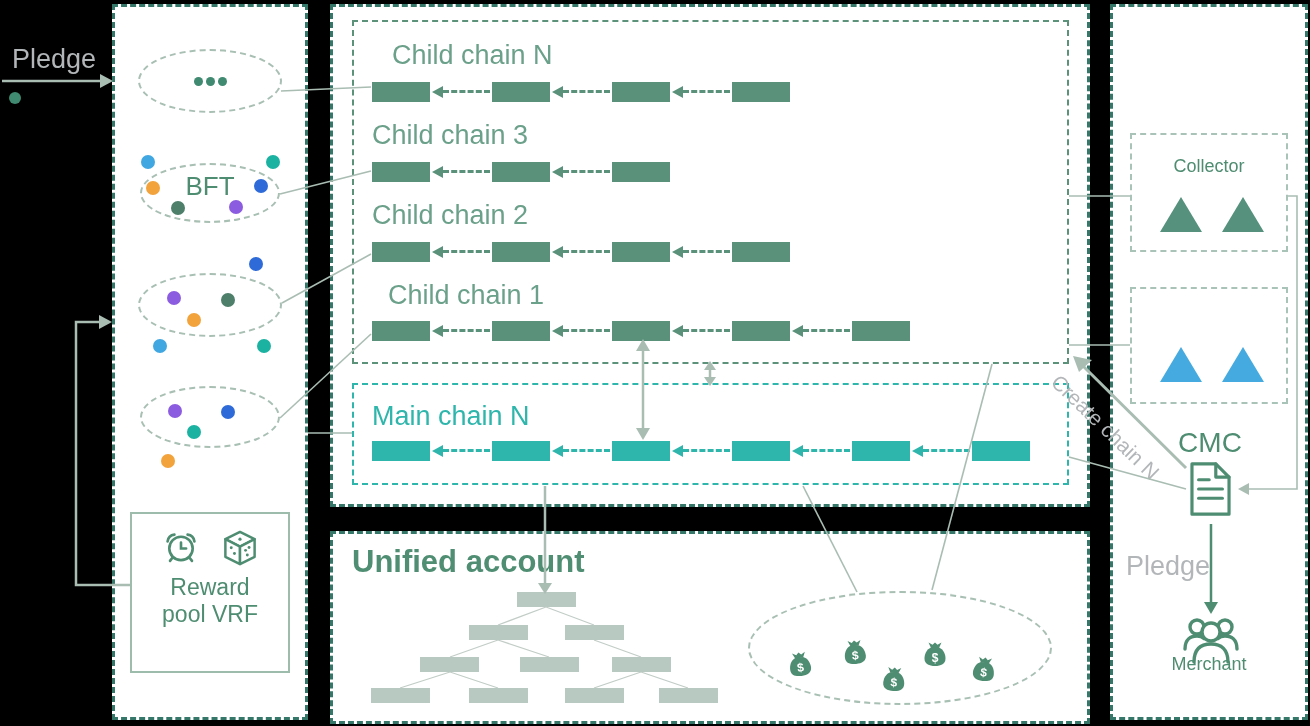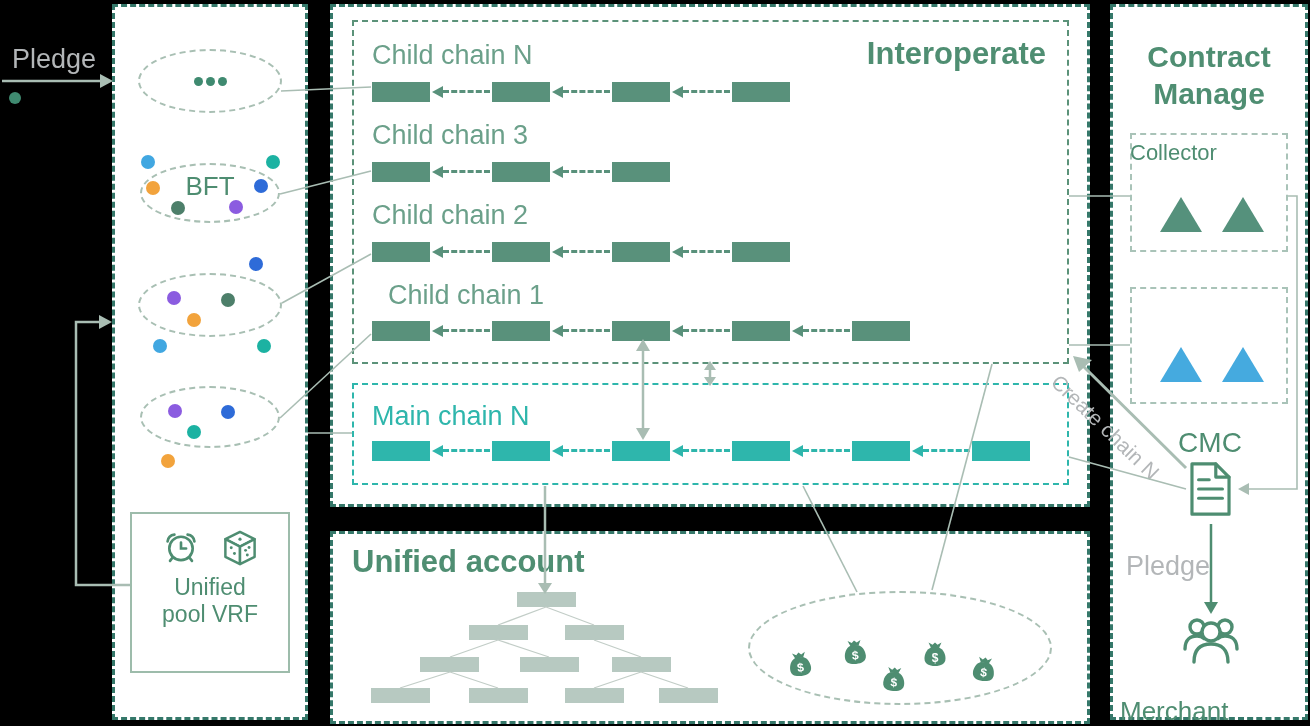--- a/index.html
+++ b/index.html
@@ -120,27 +120,26 @@
     <g fill="var(--icon-green)">
       <circle cx="13" cy="7" r="1.1"></circle>
       <circle cx="7" cy="12.8" r="1"></circle>
         <circle cx="9.2" cy="16.8" r="1"></circle>
       <circle cx="16.8" cy="14.6" r="1"></circle>
         <circle cx="19.2" cy="12.6" r="1"></circle>
         <circle cx="18" cy="17.8" r="1"></circle>
     </g>
   </svg>
   <div class="txt green-t" style="left:134px;top:574px;width:152px;text-align:center;font-size:23px;line-height:27px;">
-    <div>Unified</div>
+    <div>Reward</div>
     <div>pool VRF</div>
   </div>
 
-  <div class="txt bold title-t" style="left:640px;top:36px;width:406px;text-align:right;font-size:31px;">Interoperate</div>
   <div id="chains-layer">
-      <div class="chain-label green" style="left: 372px; top: 42px;">Child chain N</div>
+      <div class="chain-label green" style="left: 392px; top: 42px;">Child chain N</div>
       <div class="block green" style="left: 372px; top: 82px;"></div>
       <div class="block green" style="left: 492px; top: 82px;"></div>
       <div class="link-arrow green" style="left: 432px; top: 86px;"></div>
       <div class="link-dash green" style="left: 443px; top: 90px; width: 47px;"></div>
       <div class="block green" style="left: 612px; top: 82px;"></div>
       <div class="link-arrow green" style="left: 552px; top: 86px;"></div>
       <div class="link-dash green" style="left: 563px; top: 90px; width: 47px;"></div>
       <div class="block green" style="left: 732px; top: 82px;"></div>
       <div class="link-arrow green" style="left: 672px; top: 86px;"></div>
       <div class="link-dash green" style="left: 683px; top: 90px; width: 47px;"></div>
@@ -227,22 +226,21 @@
   <svg class="icon" style="left:881px;top:665px;transform:rotate(4deg);" width="26" height="28" viewBox="0 0 26 28">
       <use href="#moneybag"></use>
     </svg>
   <svg class="icon" style="left:922px;top:640px;" width="26" height="28" viewBox="0 0 26 28">
       <use href="#moneybag"></use>
     </svg>
   <svg class="icon" style="left:971px;top:655px;transform:rotate(8deg);" width="26" height="28" viewBox="0 0 26 28">
       <use href="#moneybag"></use>
     </svg>
 
-  <div class="txt bold title-t" style="left:1118px;top:38px;width:182px;text-align:center;font-size:30px;line-height:37px;">Contract Manage</div>
-  <div class="txt green-t" style="left:1130px;top:140px;width:158px;font-size:22px;">Collector</div>
+  <div class="txt green-t" style="left:1130px;top:156px;width:158px;text-align:center;font-size:18px;">Collector</div>
   <span class="tri green" style="left:1160px;top:197px;"></span>
   <span class="tri green" style="left:1222px;top:197px;"></span>
   <span class="tri blue" style="left:1160px;top:347px;"></span>
   <span class="tri blue" style="left:1222px;top:347px;"></span>
 
   <div class="txt green-t" style="left:1150px;top:427px;width:120px;text-align:center;font-size:28px;">CMC</div>
   <svg class="icon" style="left:1188px;top:461px;" width="45" height="56" viewBox="0 0 34 42">
     <g stroke="var(--icon-green)" stroke-width="2.4" fill="#fff" stroke-linejoin="round" stroke-linecap="round">
       <path d="M3,2 H21 L31,12 V40 H3 Z"></path>
       <path d="M21,2 V12 H31" fill="none"></path>
@@ -257,21 +255,21 @@
   <svg class="icon" style="left:1181px;top:610px;" width="60" height="58" viewBox="0 0 60 58">
     <g stroke="var(--icon-green)" stroke-width="3.4" fill="#fff" stroke-linecap="round">
       <circle cx="16" cy="17" r="7"></circle>
       <circle cx="44" cy="17" r="7"></circle>
       <path d="M4,39 C4,29 10,26 16,26 C19,26 21.5,27 23,28.5" fill="none"></path>
       <path d="M56,39 C56,29 50,26 44,26 C41,26 38.5,27 37,28.5" fill="none"></path>
       <circle cx="30" cy="22" r="9"></circle>
       <path d="M13,52 C13,39 20,34 30,34 C40,34 47,39 47,52" fill="none"></path>
     </g>
   </svg>
-  <div class="txt green-t" style="left:1120px;top:697px;width:178px;text-align:left;font-size:26px;">Merchant</div>
+  <div class="txt green-t" style="left:1120px;top:654px;width:178px;text-align:center;font-size:18px;">Merchant</div>
 
   <div class="txt gray-t" style="left:1063px;top:370px;font-size:21px;transform:rotate(44deg);transform-origin:0 0;white-space:nowrap;">Create chain N</div>
 
   <svg id="overlay" width="1310" height="726" viewBox="0 0 1310 726">
 
     <g>
       <line class="c-line c-strong" x1="2" y1="81" x2="100" y2="81"></line>
       <polygon class="c-fill" points="100,74 100,88 113,81"></polygon>
     </g>
 

